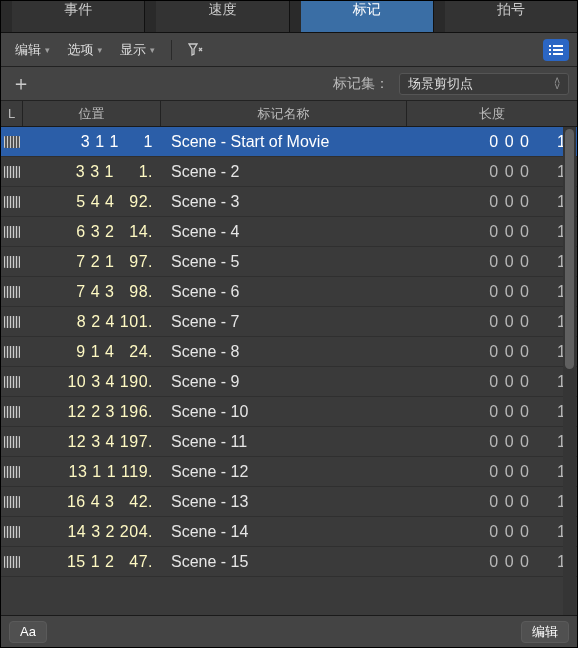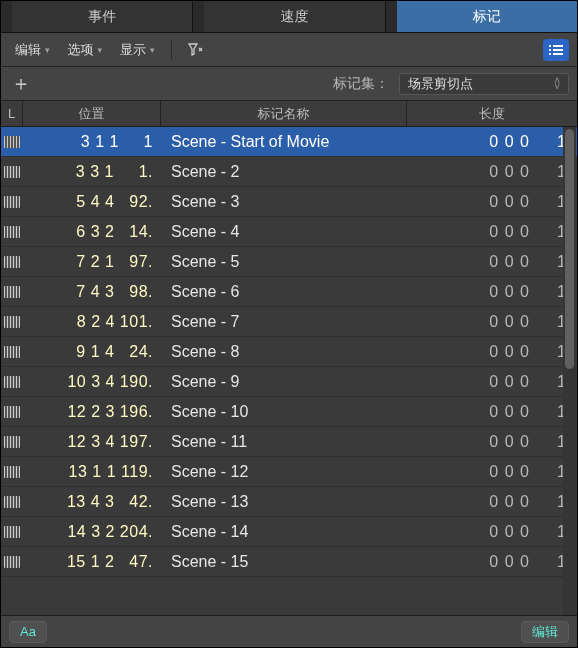--- a/index.html
+++ b/index.html
@@ -6,21 +6,21 @@
   html, body { background: #1e1e1e; }
   .app {
     width: 578px; height: 648px; background: #3a3a3a;
     border: 1px solid #000; display: flex; flex-direction: column;
     position: relative; overflow: hidden;
   }
 
   
   .tabs { display: flex; height: 32px; background: #2a2a2a; border-bottom: 1px solid #111; }
   .tab {
-    flex: 1; display: flex; align-items: center; justify-content: center;
+    flex: 1; display: flex; align-items: flex-start; justify-content: center;
     color: #ccc; font-size: 14px; cursor: pointer;
     border-right: 1px solid #111; background: #333; margin-left: 11px;
   }
   .tab:last-child { border-right: none; }
   .tab.active { background: #3a6ea5; color: #fff; }
 
   
   .toolbar {
     display: flex; align-items: center; height: 34px; padding: 0 8px;
     background: #444; border-bottom: 1px solid #222; gap: 6px;
@@ -96,39 +96,42 @@
     background: #606060; border-radius: 5px;
   }
 
   
   .footer {
     height: 32px; display: flex; align-items: center; padding: 0 8px;
     background: #444; border-top: 1px solid #1a1a1a;
   }
   .ft-btn {
     height: 22px; padding: 0 10px; border-radius: 4px; background: #505050;
-    color: #5eead4; font-size: 13px; display:flex; align-items:center; cursor: pointer;
+    color: #ffffff; font-size: 13px; display:flex; align-items:center; cursor: pointer;
     border: 1px solid #5a5a5a;
   }
   .ft-btn.aa { font-family: Georgia, serif; }
 </style>
 </head>
 <body>
 
 <div class="app">
 
   <div class="tabs" id="tabs">
       <div class="tab">
         <span>事件</span>
       </div>
       <div class="tab">
         <span>速度</span>
       </div>
       <div class="tab active">
         <span>标记</span>
+      </div>
+      <div class="tab">
+        <span>拍号</span>
       </div>
     </div>
 
   <div class="toolbar">
     <div class="tb-btn">
       <span>编辑</span>
       <span class="chev">▾</span>
     </div>
     <div class="tb-btn">
       <span>选项</span>
@@ -272,21 +275,21 @@
             <div class="movieicon"></div>
           </div>
           <div class="c-pos pos">13 1 1 119.</div>
           <div class="c-name">Scene - 12</div>
           <div class="c-len">0 0 0     1</div>
         </div>
         <div class="row">
           <div class="c-l">
             <div class="movieicon"></div>
           </div>
-          <div class="c-pos pos">13 4 3   42.</div>
+          <div class="c-pos pos">16 4 3   42.</div>
           <div class="c-name">Scene - 13</div>
           <div class="c-len">0 0 0     1</div>
         </div>
         <div class="row">
           <div class="c-l">
             <div class="movieicon"></div>
           </div>
           <div class="c-pos pos">14 3 2 204.</div>
           <div class="c-name">Scene - 14</div>
           <div class="c-len">0 0 0     1</div>

